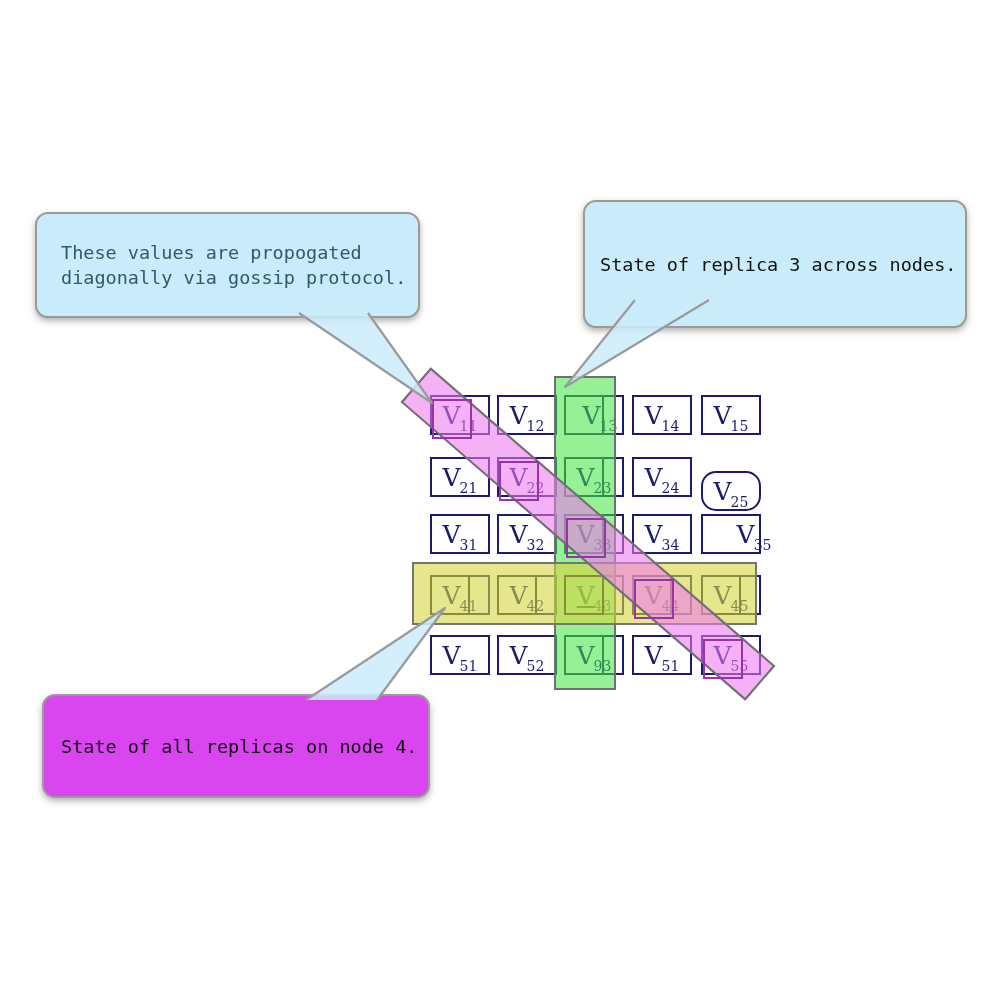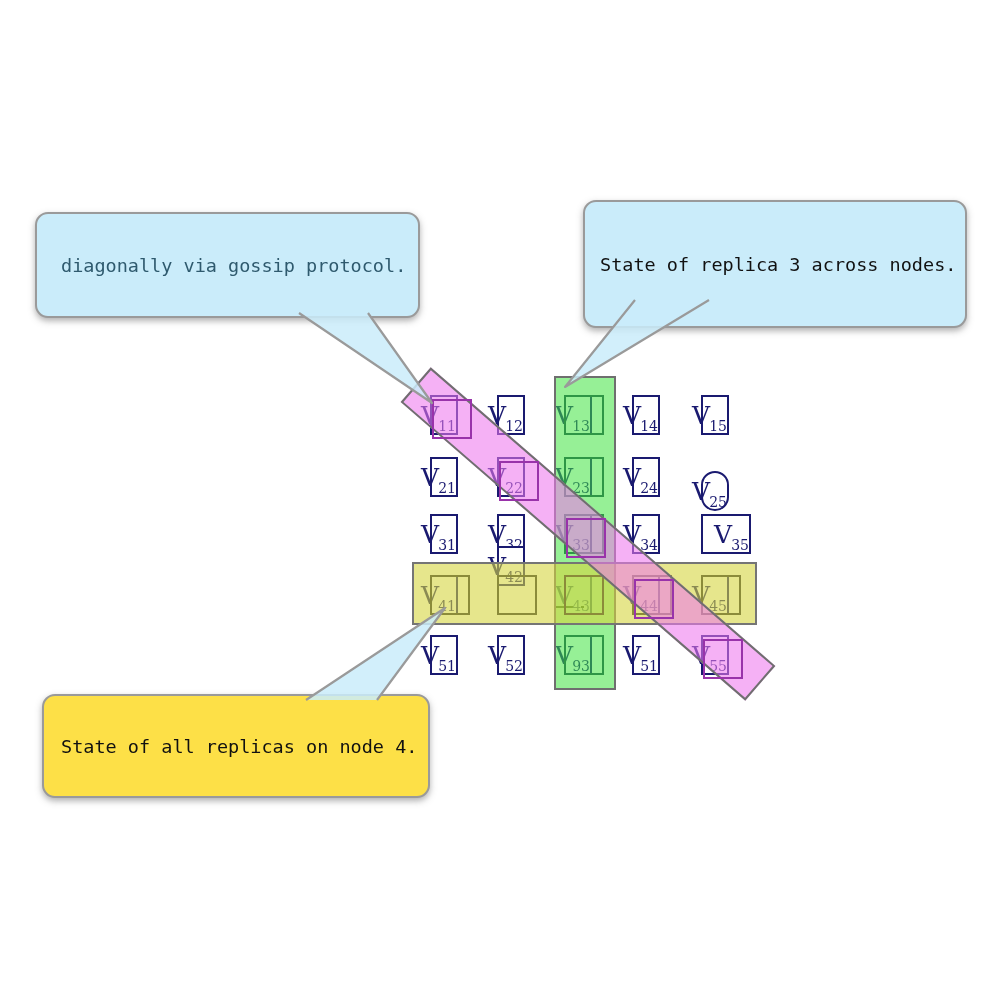--- a/index.html
+++ b/index.html
@@ -2,22 +2,22 @@
 <html><head>
 <meta charset="utf-8">
 <style>
   html,body { margin:0; padding:0; background:#ffffff; }
   .stage {
     position:relative; width:1000px; height:1000px; background:#ffffff;
     overflow:hidden; font-family:"DejaVu Sans Mono", monospace;
   }
   
   .cell {
-    position:absolute; width:28px; height:40px; box-sizing:border-box;
-    border:2px solid #1a1a70; display:flex; align-items:center; justify-content:flex-end;
+    position:absolute; width:60px; height:40px; box-sizing:border-box;
+    border:2px solid #1a1a70; display:flex; align-items:center; justify-content:center;
     z-index:5; background:#ffffff;
   }
   .vlab {
     font-family:"DejaVu Serif", serif; font-size:25px; line-height:1;
     color:#1a1a70; white-space:nowrap;
   }
   .vlab sub { font-size:14px; vertical-align:-7px; line-height:0; margin-left:-1px; }
   
   .band { position:absolute; box-sizing:border-box; }
   .band-green  { z-index:10; border:2.5px solid #6f6f6f; }
@@ -86,21 +86,21 @@
       </div>
       <div class="cell" style="left: 632px; top: 514px;">
         <span class="vlab">V<sub>34</sub></span>
       </div>
       <div class="cell" style="left: 701px; top: 514px; padding-left: 46px;">
         <span class="vlab">V<sub>35</sub></span>
       </div>
       <div class="cell" style="left: 430px; top: 575px;">
         <span class="vlab">V<sub>41</sub></span>
       </div>
-      <div class="cell" style="left: 497px; top: 546px;">
+      <div class="cell" style="left: 497px; top: 575px;">
         <span class="vlab">V<sub>42</sub></span>
       </div>
       <div class="cell" style="left: 564px; top: 575px; text-decoration: underline;">
         <span class="vlab">V<sub>43</sub></span>
       </div>
       <div class="cell" style="left: 632px; top: 575px;">
         <span class="vlab">V<sub>44</sub></span>
       </div>
       <div class="cell" style="left: 701px; top: 575px;">
         <span class="vlab">V<sub>45</sub></span>
@@ -137,28 +137,29 @@
       <div class="gbox gbox-yellow" style="left: 701px; top: 575px; border-color: rgb(139, 139, 58);"></div>
       <div class="band band-pink" style="left: 359.5px; top: 510.5px; width: 456px; height: 46px; background: rgba(238, 120, 238, 0.58); transform: rotate(40.9deg);"></div>
       <div class="gbox gbox-pink" style="left: 432px; top: 399px; border-color: rgb(153, 51, 170);"></div>
       <div class="gbox gbox-pink" style="left: 499px; top: 461px; border-color: rgb(153, 51, 170);"></div>
       <div class="gbox gbox-pink" style="left: 566px; top: 518px; border-color: rgb(153, 51, 170);"></div>
       <div class="gbox gbox-pink" style="left: 634px; top: 579px; border-color: rgb(153, 51, 170);"></div>
       <div class="gbox gbox-pink" style="left: 703px; top: 639px; border-color: rgb(153, 51, 170);"></div>
     </div>
 
   <div class="callout" id="callout-diagonal" style="left: 35px; top: 212px; width: 385px; height: 106px; padding-left: 24px; background: rgb(202, 236, 250); border-color: rgb(154, 154, 154); color: rgb(47, 90, 110);">
+    <span class="line">These values are propogated</span>
     <span class="line">diagonally via gossip protocol.</span>
   </div>
 
   <div class="callout" id="callout-column" style="left: 583px; top: 200px; width: 384px; height: 128px; padding-left: 15px; background: rgb(202, 236, 250); border-color: rgb(154, 154, 154); color: rgb(17, 17, 17);">
     <span class="line">State of replica 3 across nodes.</span>
   </div>
 
-  <div class="callout" id="callout-row" style="left: 42px; top: 694px; width: 388px; height: 104px; padding-left: 17px; background: #fde047; border-color: rgb(154, 154, 154); color: rgb(17, 17, 17);">
+  <div class="callout" id="callout-row" style="left: 42px; top: 694px; width: 388px; height: 104px; padding-left: 17px; background: #d946ef; border-color: rgb(154, 154, 154); color: rgb(17, 17, 17);">
     <span class="line">State of all replicas on node 4.</span>
   </div>
 
   <svg id="tail-svg" width="1000" height="1000">
     <path id="tail-diagonal" d="M299,313 L432,403 L368,313" stroke-width="2.2" stroke-linejoin="round" fill-opacity="0.85" fill="#caecfa" stroke="#9a9a9a"></path>
     <path id="tail-column" d="M635,300 L565,387 L709,300" stroke-width="2.2" stroke-linejoin="round" fill-opacity="0.85" fill="#caecfa" stroke="#9a9a9a"></path>
     <path id="tail-row" d="M306,700 L445,608 L377,700" stroke-width="2.2" stroke-linejoin="round" fill-opacity="0.85" fill="#caecfa" stroke="#9a9a9a"></path>
   </svg>
 
 </div>

